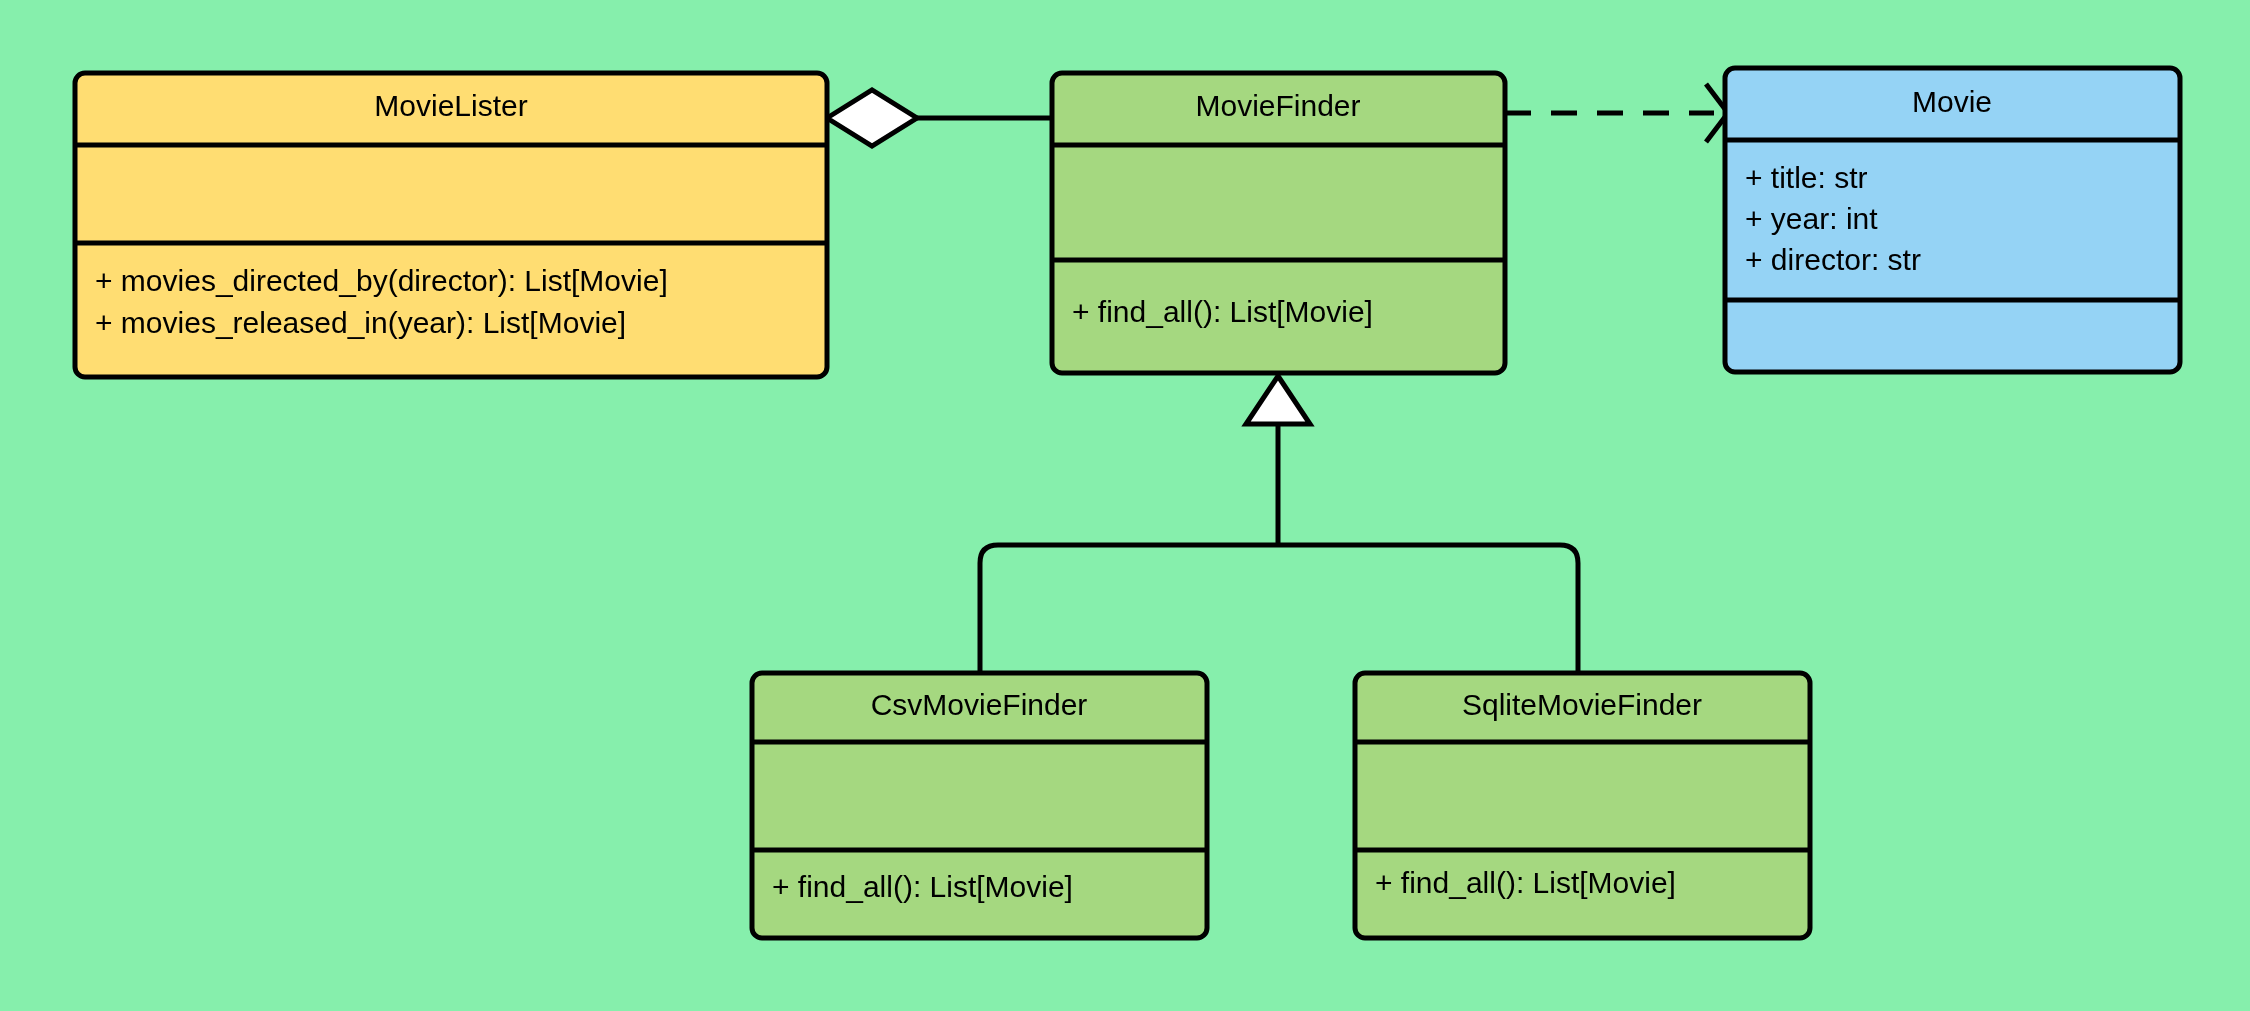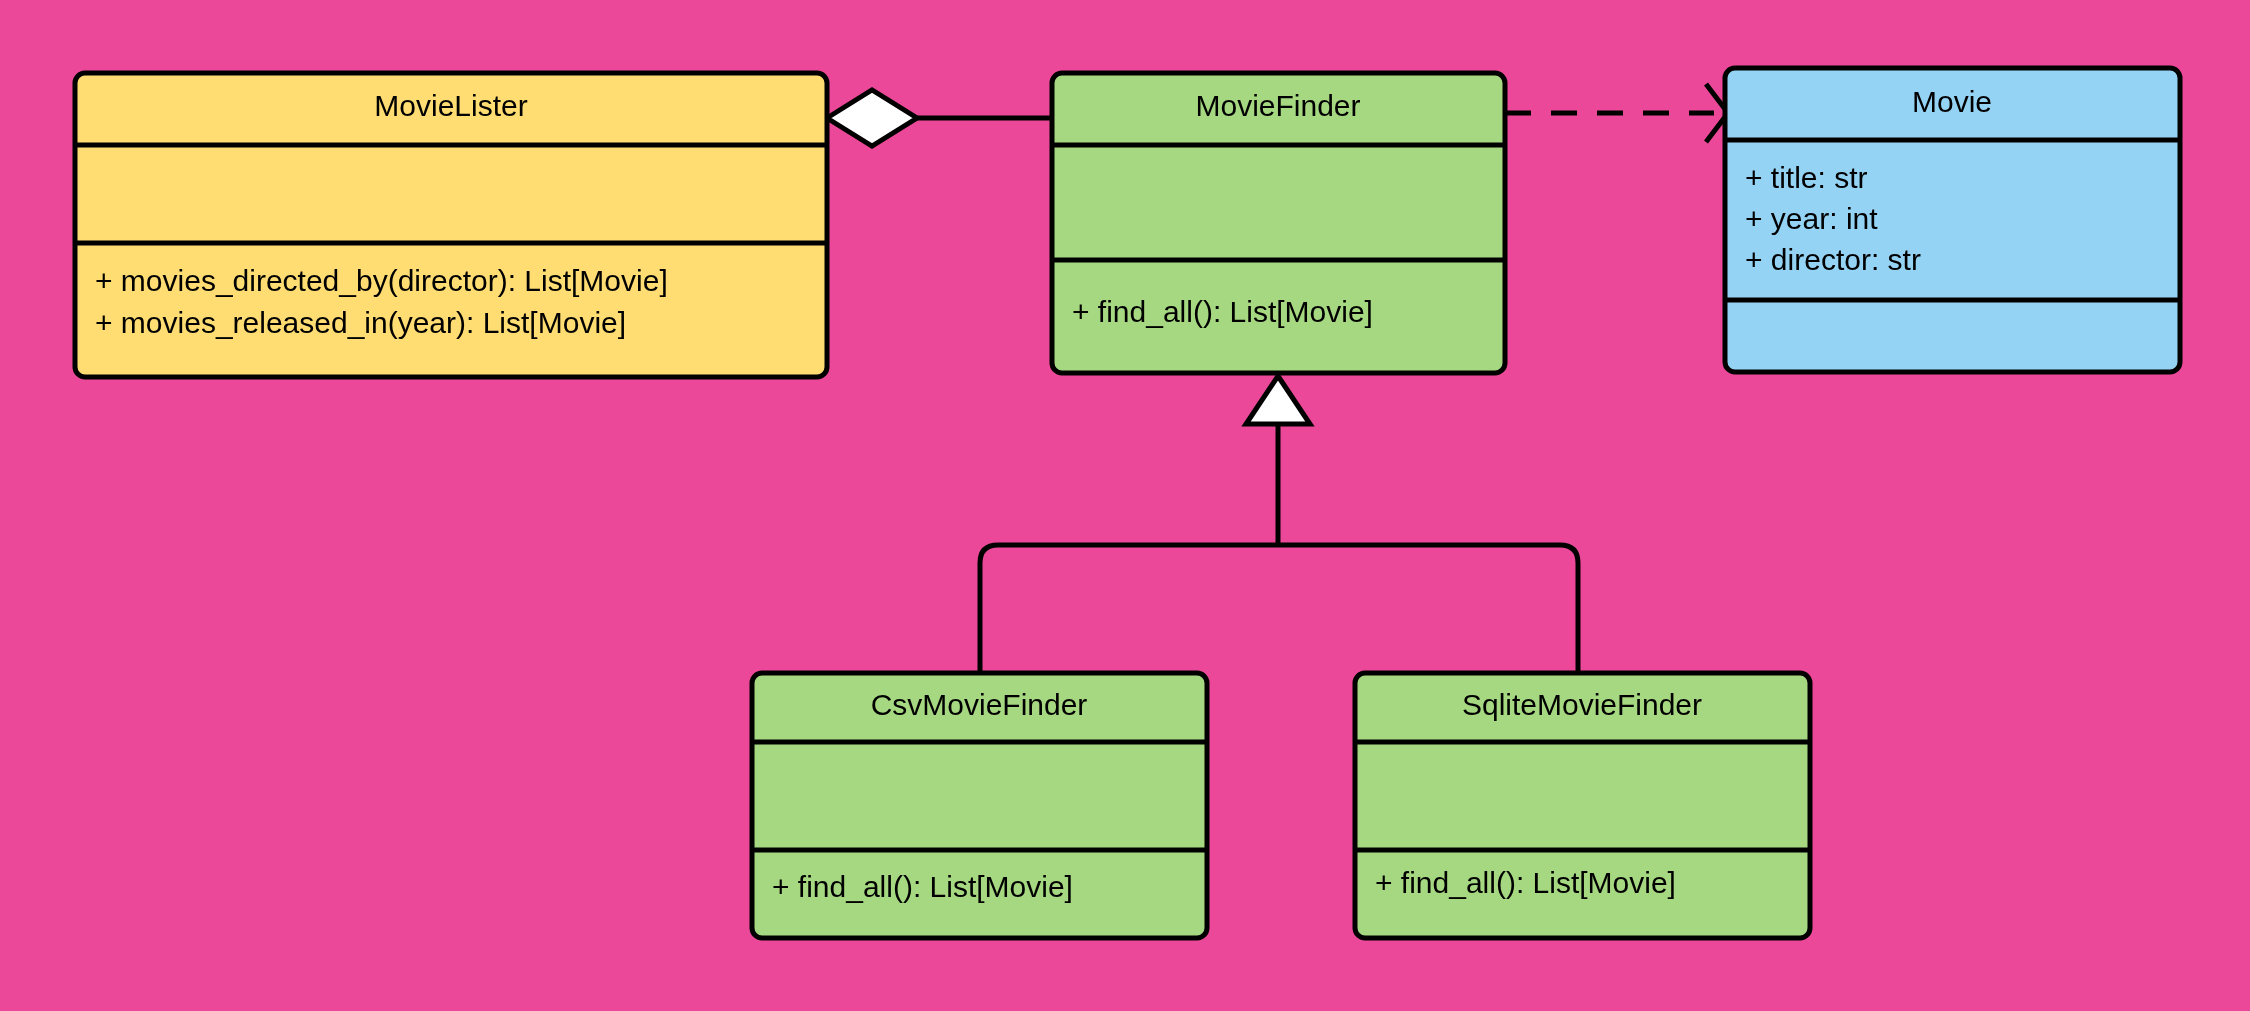--- a/index.html
+++ b/index.html
@@ -75,21 +75,21 @@
     font-family: "Liberation Sans", sans-serif;
     font-size: 30px;
     fill: #000000;
     text-anchor: start;
     dominant-baseline: middle;
   }
 </style>
 </head>
 <body>
 
-<div id="diagram-root" style="background: #ec4899;">
+<div id="diagram-root" style="background: #86efac;">
   <svg class="uml-canvas" viewBox="0 0 2250 1011" xmlns="http://www.w3.org/2000/svg">
 
     <g>
 
       <g>
         <path class="edge-line" d="M 1278 421 L 1278 545"></path>
         <path class="edge-line" d="M 980 673 L 980 563 Q 980 545 998 545 L 1560 545 Q 1578 545 1578 563 L 1578 673"></path>
         <polygon class="marker-hollow" points="1278,376 1310,424 1246,424"></polygon>
       </g>
 

